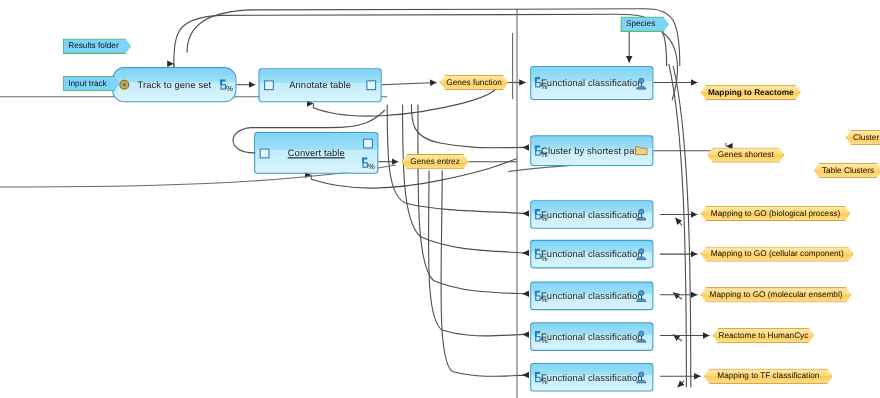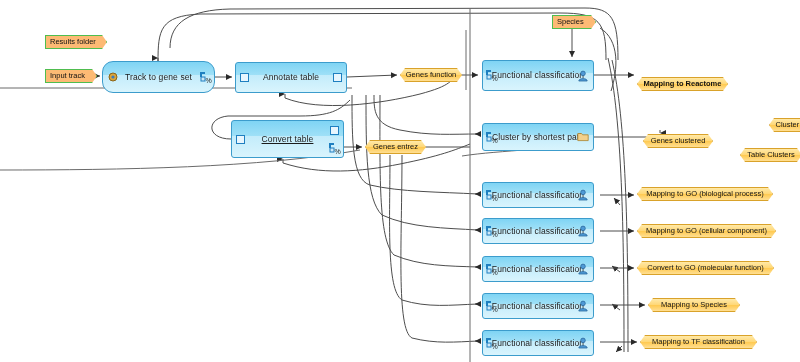--- a/index.html
+++ b/index.html
@@ -70,27 +70,28 @@
   .icon-badge svg { display: block; }
 
   
   .glabel {
     position: absolute;
     box-sizing: border-box;
     height: 14px;
     line-height: 12px;
     font-size: 7.5px;
     color: #121212;
-    background: #fdba74;
+    background: #7dd3fc;
     border: 1px solid #4fbd4f;
     padding: 0 5px 0 4px;
     white-space: nowrap;
     display: flex;
     align-items: flex-start;
     clip-path: polygon(0 0, calc(100% - 5px) 0, 100% 50%, calc(100% - 5px) 100%, 0 100%);
+    margin-left: 12px;
   }
   
   .ylabel {
     position: absolute;
     box-sizing: border-box;
     height: 14px;
     line-height: 12px;
     font-size: 7.5px;
     color: #121212;
     background: linear-gradient(to bottom, #ffe9a8 0%, #ffd775 50%, #ffc94f 51%, #ffdf93 100%);
@@ -348,38 +349,38 @@
       <div class="ylabel" style="left: 400px; top: 68px; width: 62px;">
         <span>Genes function</span>
       </div>
       <div class="ylabel" style="left: 365px; top: 140px; width: 61px;">
         <span>Genes entrez</span>
       </div>
       <div class="ylabel" style="left: 637px; top: 77px; width: 91px; font-weight: bold;">
         <span>Mapping to Reactome</span>
       </div>
       <div class="ylabel" style="left: 643px; top: 134px; width: 70px;">
-        <span>Genes clustered</span>
+        <span>Genes shortest</span>
       </div>
       <div class="ylabel" style="left: 769px; top: 118px; width: 43px;">
         <span>Cluster 1</span>
       </div>
       <div class="ylabel" style="left: 740px; top: 148px; width: 62px;">
         <span>Table Clusters</span>
       </div>
       <div class="ylabel" style="left: 637px; top: 187px; width: 136px;">
         <span>Mapping to GO (biological process)</span>
       </div>
       <div class="ylabel" style="left: 637px; top: 224px; width: 139px;">
         <span>Mapping to GO (cellular component)</span>
       </div>
       <div class="ylabel" style="left: 637px; top: 261px; width: 137px;">
-        <span>Convert to GO (molecular function)</span>
+        <span>Mapping to GO (molecular ensembl)</span>
       </div>
       <div class="ylabel" style="left: 648px; top: 298px; width: 92px;">
-        <span>Mapping to Species</span>
+        <span>Reactome to HumanCyc</span>
       </div>
       <div class="ylabel" style="left: 640px; top: 335px; width: 117px;">
         <span>Mapping to TF classification</span>
       </div>
     </div>
 
 </div>
 
 </body></html>

